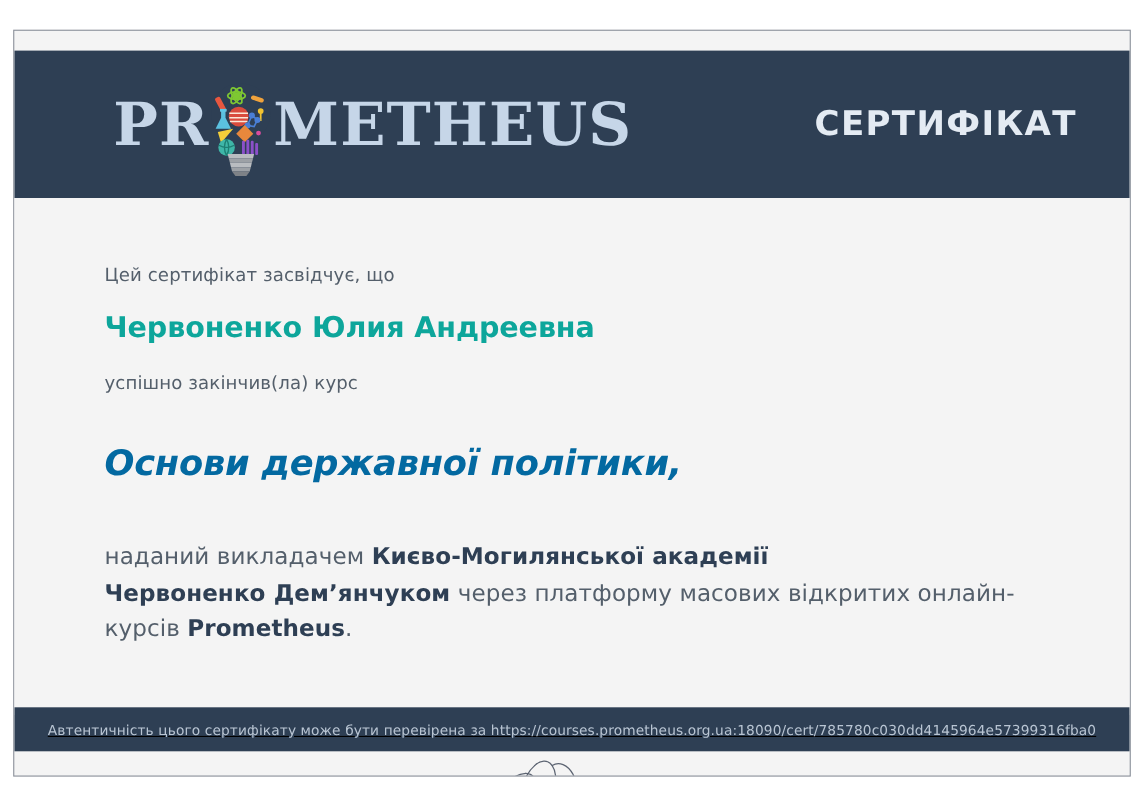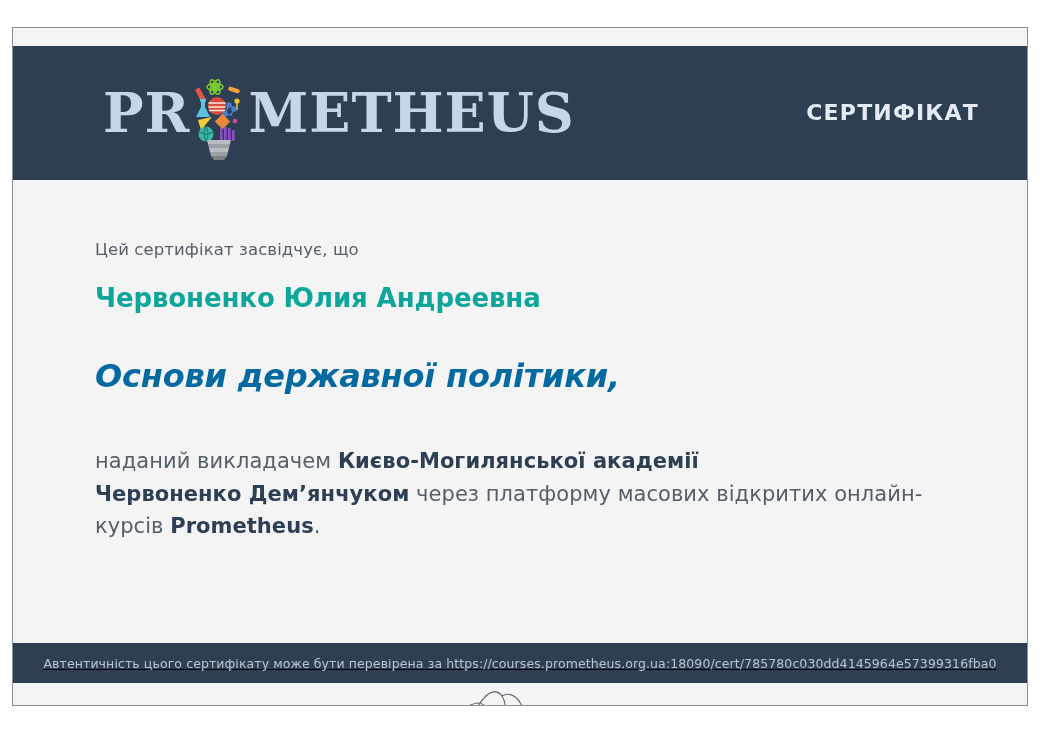--- a/index.html
+++ b/index.html
@@ -73,21 +73,21 @@
     display: inline-block;
     vertical-align: middle;
     top: 5px;
   }
 
   .header-right {
     text-align: right;
     color: #dbe4ee;
   }
   .cert-word {
-    font-size: 22px;
+    font-size: 31px;
     font-weight: bold;
     letter-spacing: 1.2px;
     color: #e4ebf3;
     line-height: 1.1;
   }
   .cert-issued {
     font-size: 17px;
     font-style: italic;
     color: #c2cedc;
     margin-top: 3px;
@@ -251,20 +251,21 @@
       </div>
 
       <div class="header-right">
         <div class="cert-word">СЕРТИФІКАТ</div>
       </div>
     </div>
 
     <div class="body-area">
       <div class="lead-text">Цей сертифікат засвідчує, що</div>
       <div class="recipient-name">Червоненко Юлия Андреевна</div>
+      <div class="completed-text">успішно закінчив(ла) курс</div>
       <div class="course-title">Основи державної політики,</div>
 
       <div class="granted-block">
         <span>наданий викладачем </span><b>Києво-Могилянської академії</b><br>
         <b>Червоненко Дем’янчуком</b><span> через платформу масових відкритих онлайн-курсів </span><b>Prometheus</b><span>.</span>
       </div>
 
       <div class="signature-block">
         <div class="sig-svg-wrap">
           <svg width="260" height="68" viewBox="0 0 260 68" xmlns="http://www.w3.org/2000/svg">

